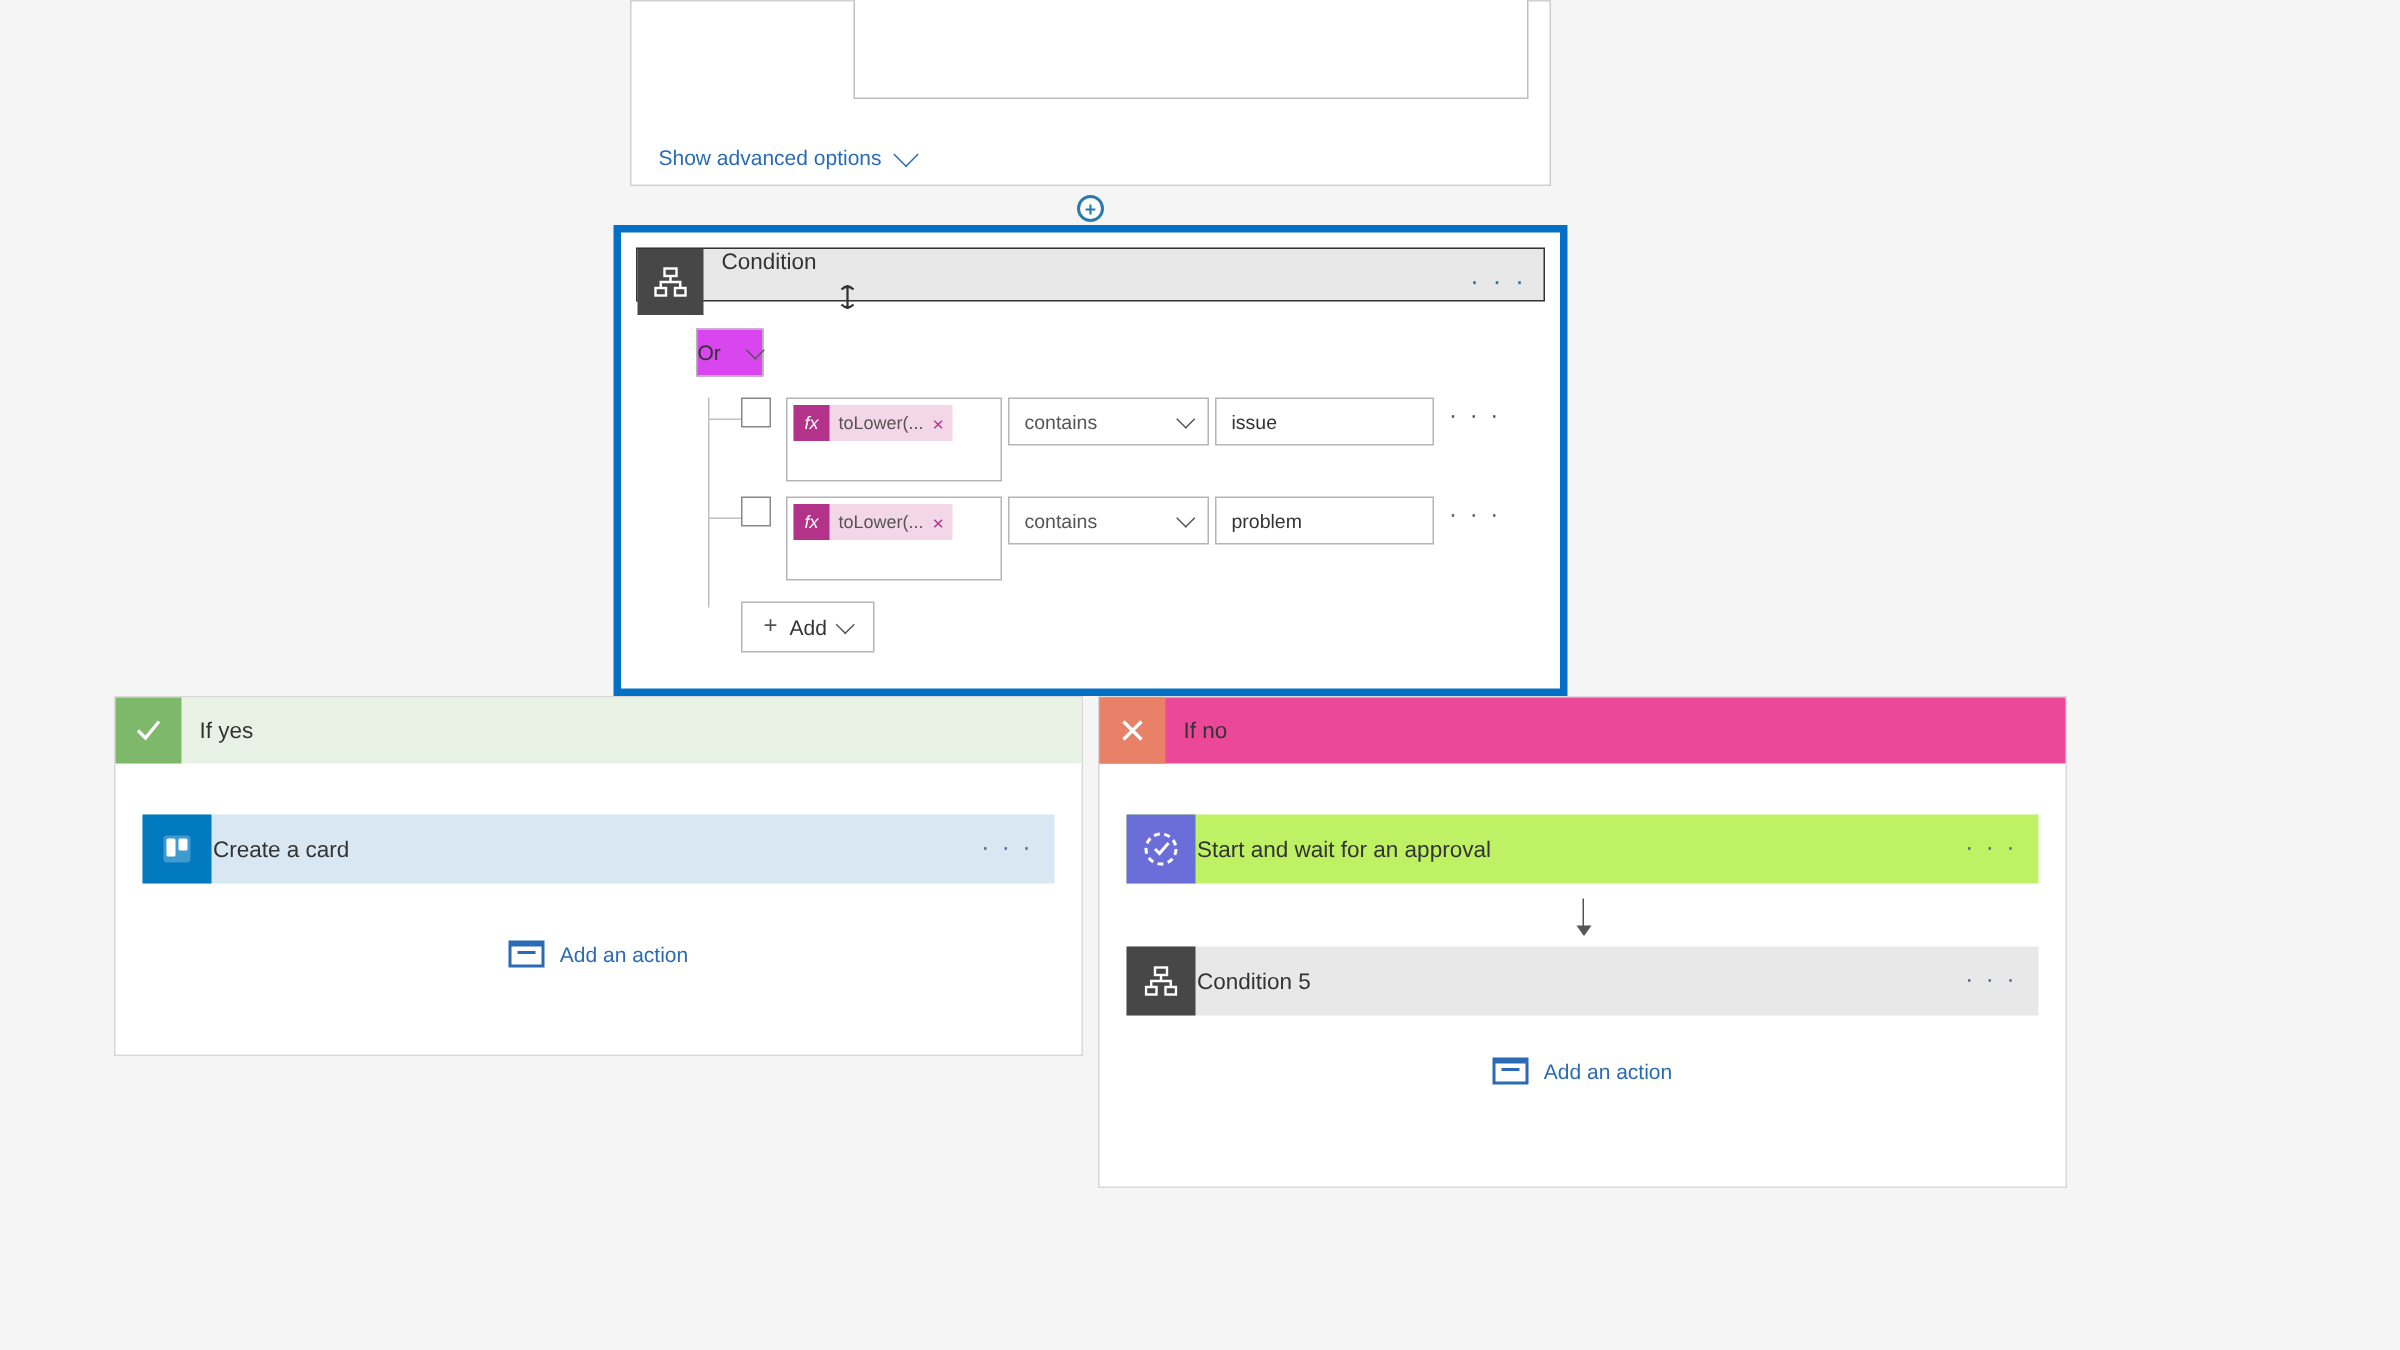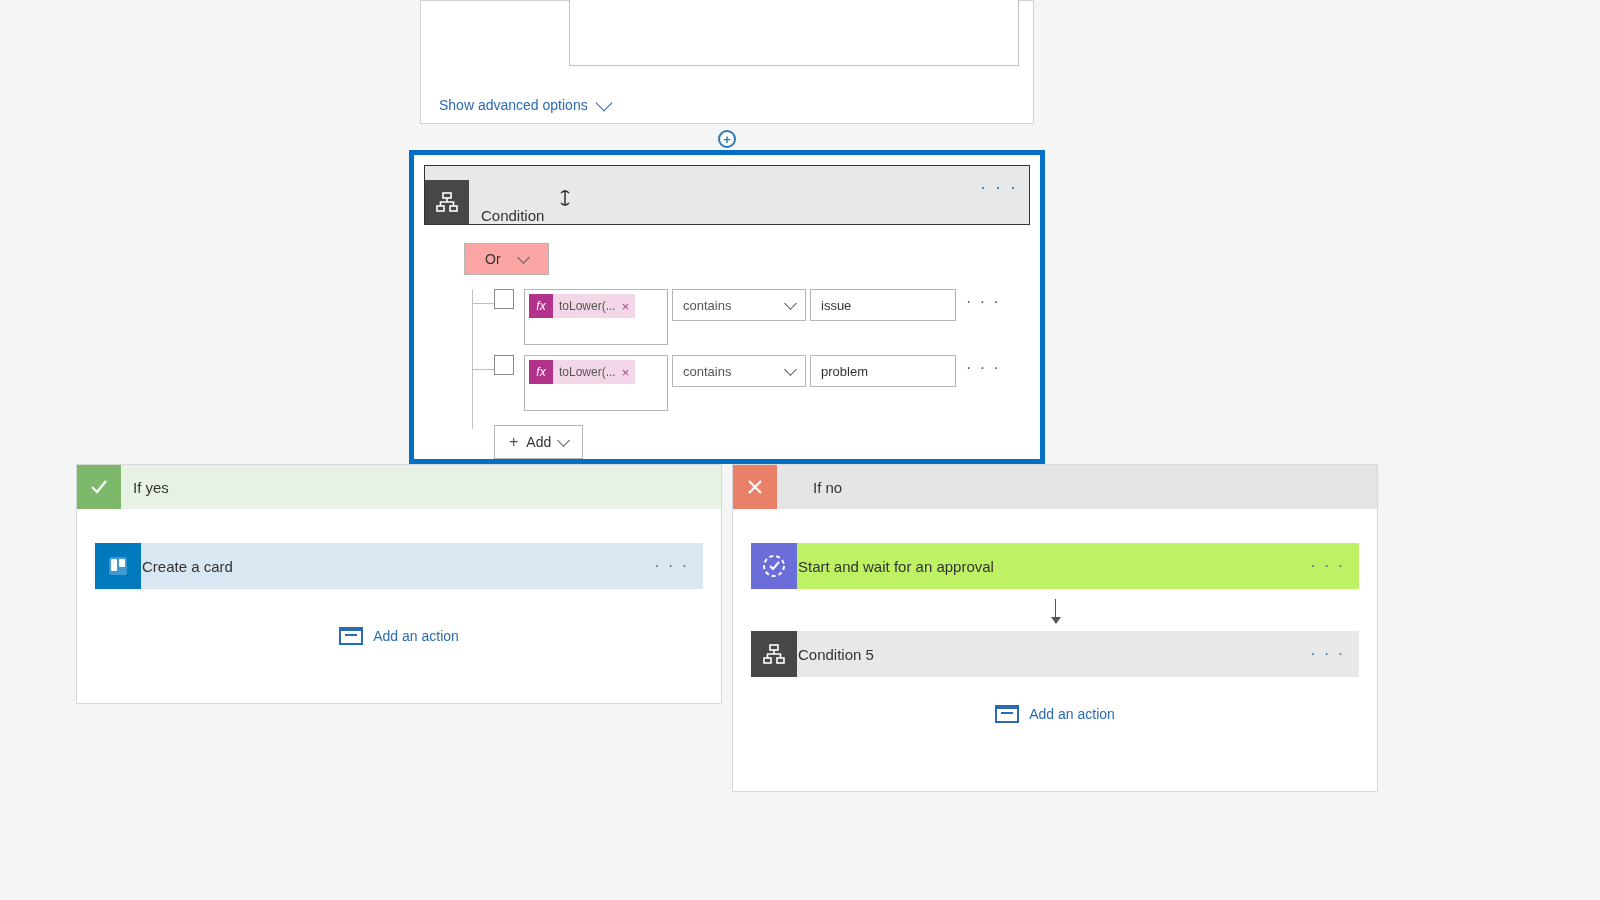--- a/index.html
+++ b/index.html
@@ -27,33 +27,33 @@
     color:#2a7ab0; font-size:13px; font-weight:bold; line-height:1; cursor:pointer;
   }
 
   
   .condition-card {
     position: absolute; left: 409px; top: 150px; width: 636px; height: 314px;
     background: #fff; border: 5px solid #0470c5;
   }
   .cond-inner { padding: 10px 10px 0 10px; height: 100%; }
   .cond-header {
-    height: 60px; border: 1px solid #333; background: #e8e8e8; display: flex; align-items: flex-end;
+    height: 36px; border: 1px solid #333; background: #e8e8e8; display: flex; align-items: flex-start;
   }
   .cond-icon-box {
     width: 44px; height: 44px; background: #474747; display: flex; align-items: center; justify-content: center;
   }
   .cond-title { padding-left: 12px; font-size: 15px; color: #333; }
   .cond-more { position: absolute; right: 22px; top: 22px; color: #2a7ab0; font-size: 18px; letter-spacing: 2px; cursor:pointer; }
   .cursor-img { position:absolute; left:555px; top:186px; pointer-events:none; }
 
   .group-box { margin: 18px 0 0 40px; }
   .or-btn {
     display: inline-flex; align-items: center; gap: 18px; border: 1px solid #b5b5b5;
-    padding: 7px 20px; font-size: 14px; color:#333; background:#fca5a5; cursor:pointer;
+    padding: 7px 0; font-size: 14px; color:#333; background:#d946ef; cursor:pointer;
   }
   .chev-sm { width:9px;height:9px;border-right:1.3px solid #555;border-bottom:1.3px solid #555;transform:rotate(45deg);margin-top:-4px;}
 
   .rows-wrap { position: relative; margin-top: 14px; }
   .tree-line-v { position:absolute; left:8px; top:0; width:1px; height:140px; background:#c0c0c0; }
 
   .cond-row { display:flex; align-items:flex-start; position:relative; margin-bottom: 10px; }
   .tree-line-h { position:absolute; left:8px; top:14px; width:22px; height:1px; background:#c0c0c0;}
   .chk { margin-left:30px; width:20px; height:20px; border:1px solid #888; background:#fff; cursor:pointer; }
   .fx-box { margin-left:10px; width:144px; height:56px; border:1px solid #b5b5b5; background:#fff; padding:4px; }
@@ -70,21 +70,21 @@
   }
   .plus-glyph{font-size:16px;color:#555;line-height:1;}
 
   
   .branch { position:absolute; width:646px; background:#fff; border:1px solid #d8d8d8; }
   .branch-yes { left:76px; top:464px; height:240px; }
   .branch-no  { left:732px; top:464px; height:328px; }
 
   .branch-header { height:44px; display:flex; align-items:center; }
   .hdr-yes { background:#e8f2e4; }
-  .hdr-no  { background:#e5e5e5;gap:24px; }
+  .hdr-no  { background:#ec4899; }
   .hdr-icon { width:44px;height:44px;display:flex;align-items:center;justify-content:center; }
   .ic-yes { background:#7eb96b; }
   .ic-no  { background:#e98068; }
   .hdr-label{ padding-left:12px; font-size:15px; color:#333;}
 
   .action-card { margin:34px 18px 0 18px; height:46px; display:flex; align-items:center; position:relative;}
   .ac-trello { background:#d9e7f2; }
   .ac-approval { background:#bef264; }
   .ac-cond2 { background:#e8e8e8; }
   .ac-icon { width:46px; height:46px; display:flex;align-items:center;justify-content:center; }

